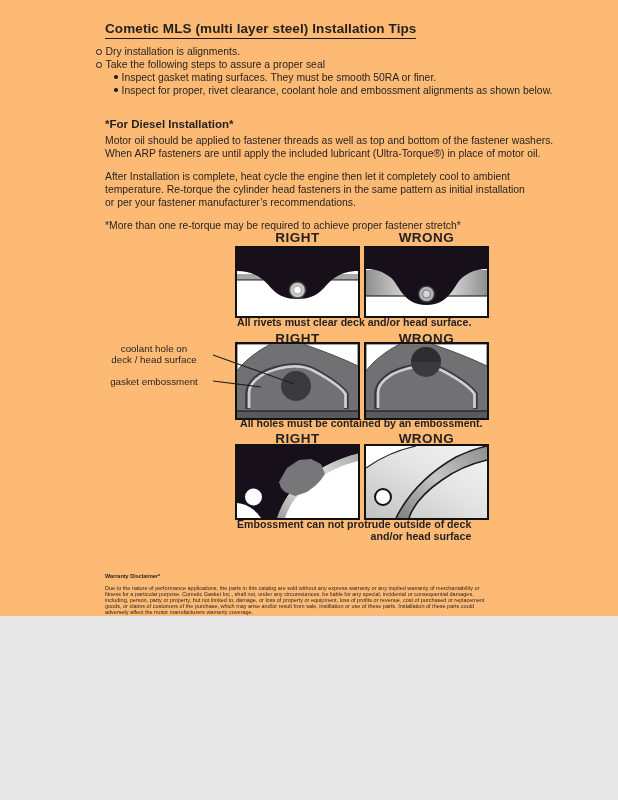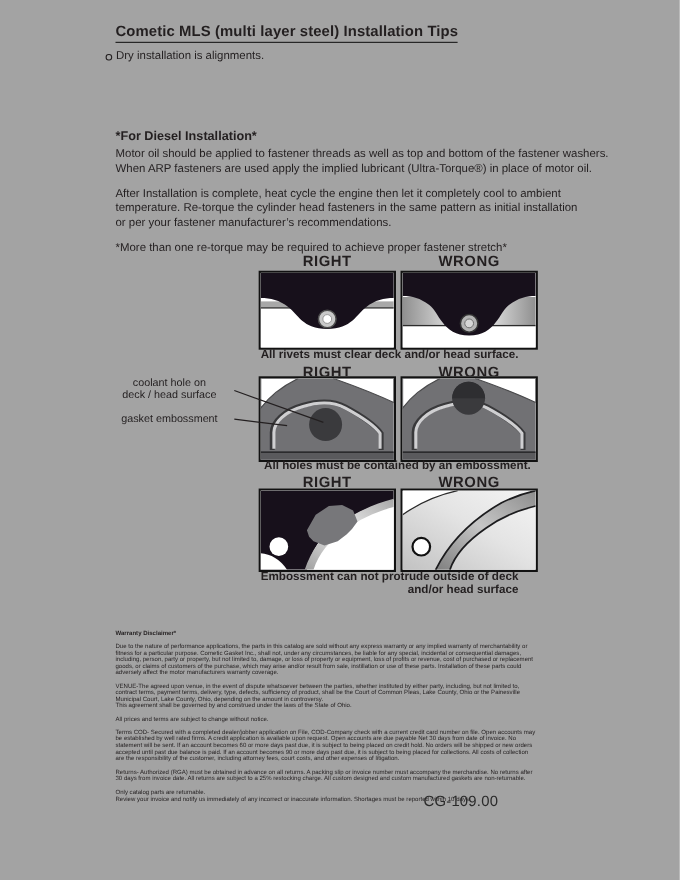--- a/index.html
+++ b/index.html
@@ -1,17 +1,17 @@
 <!DOCTYPE html>
 <html><head>
 <meta charset="utf-8">
 <style>
   html,body{margin:0;padding:0;background:#e8e8e8;}
   .page{
-    position:relative;width:618px;height:800px;background:#a3a3a3;
+    position:relative;width:618px;height:616px;background:#fdba74;
     font-family:"Liberation Sans","DejaVu Sans",sans-serif;color:#231f20;
     margin:0 auto;overflow:hidden;
   }
   .abs{position:absolute;}
   
   .title{
     left:105px;top:21px;font-size:13.5px;font-weight:bold;
     border-bottom:1.6px solid #1a1a1a;padding-bottom:2px;letter-spacing:0.1px;
   }
   
@@ -48,27 +48,41 @@
 <div class="page">
 
   <div class="abs title">Cometic MLS (multi layer steel) Installation Tips</div>
 
   <div class="abs tips">
     <div>
         <div class="b-item">
         <span class="b-marker"></span>
         <span>Dry installation is alignments.</span>
       </div>
+        <div class="b-item">
+        <span class="b-marker"></span>
+        <span>Take the following steps to assure a proper seal</span>
+      </div>
+      </div>
+    <div class="sub-list">
+        <div class="b-item">
+        <span class="sb-marker"></span>
+        <span>Inspect gasket mating surfaces.  They must be smooth 50RA or finer.</span>
+      </div>
+        <div class="b-item">
+        <span class="sb-marker"></span>
+        <span>Inspect for proper, rivet clearance, coolant hole and embossment alignments as shown below.</span>
+      </div>
       </div>
   </div>
 
   <div class="abs diesel-head">*For Diesel Installation*</div>
   <div class="abs diesel-body">
       <p>Motor oil should be applied to fastener threads as well as top and bottom of the fastener washers.
-When ARP fasteners are used apply the implied lubricant (Ultra-Torque®) in place of motor oil.</p>
+When ARP fasteners are until apply the included lubricant (Ultra-Torque®) in place of motor oil.</p>
       <p>After Installation is complete, heat cycle the engine then let it completely cool to ambient
 temperature. Re-torque the cylinder head fasteners in the same pattern as initial installation
 or per your fastener manufacturer’s recommendations.</p>
       <p>*More than one re-torque may be required to achieve proper fastener stretch*</p>
     </div>
 
   <div class="abs fig" style="top:230px;">
     <div class="rw-label" style="left:237px;top:0;">RIGHT</div>
     <div class="rw-label" style="left:366px;top:0;">WRONG</div>
 

